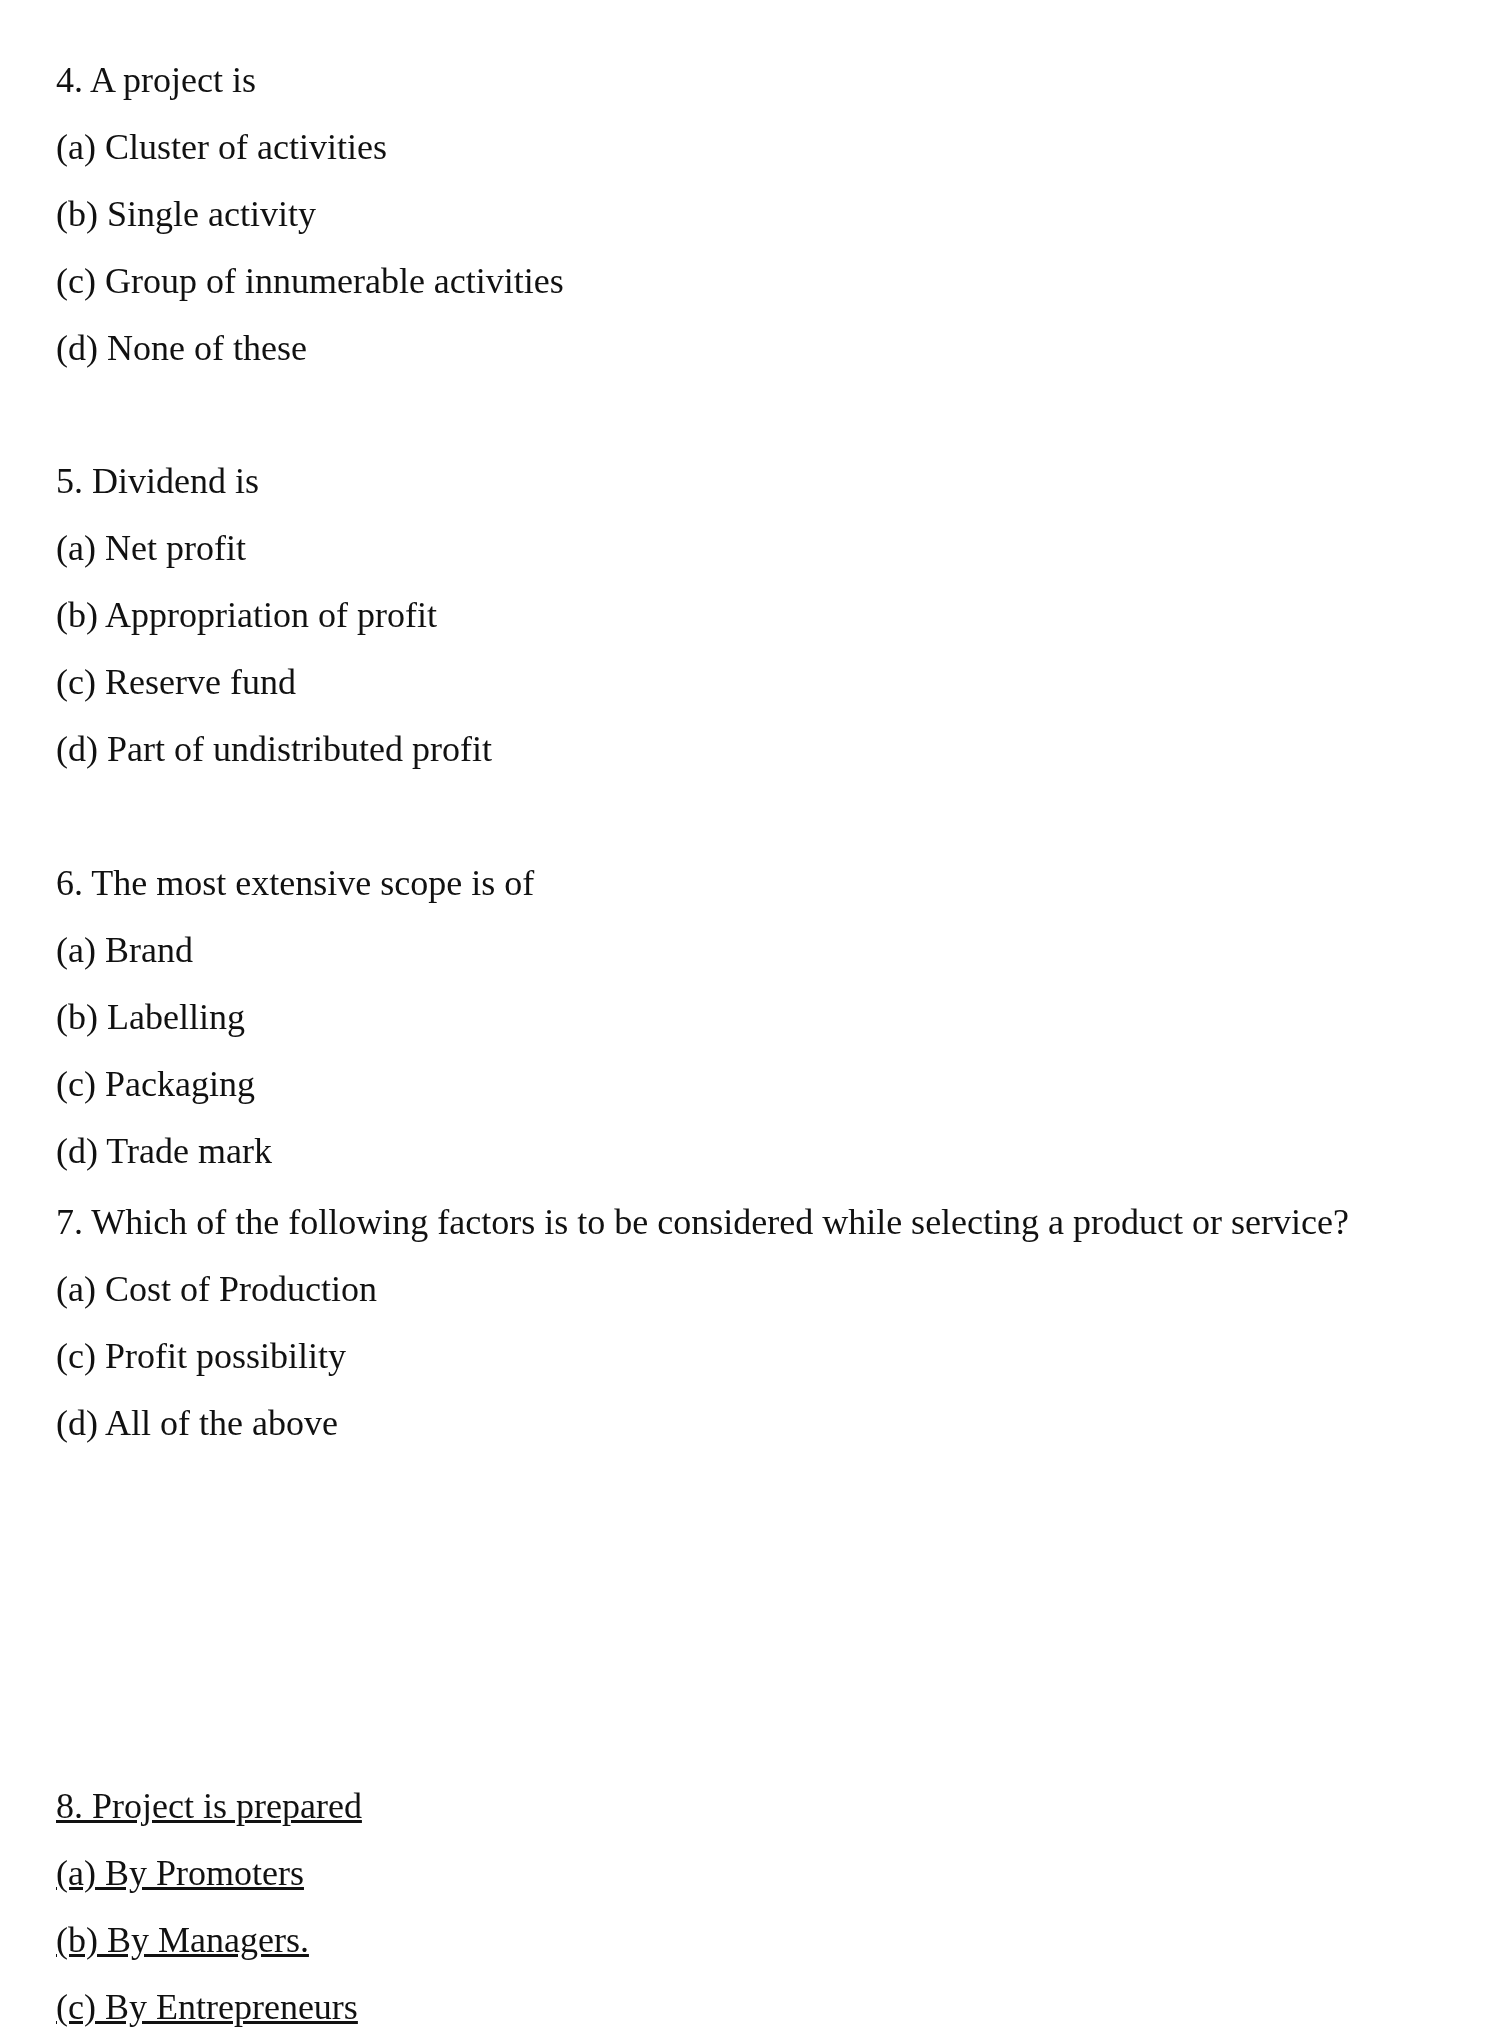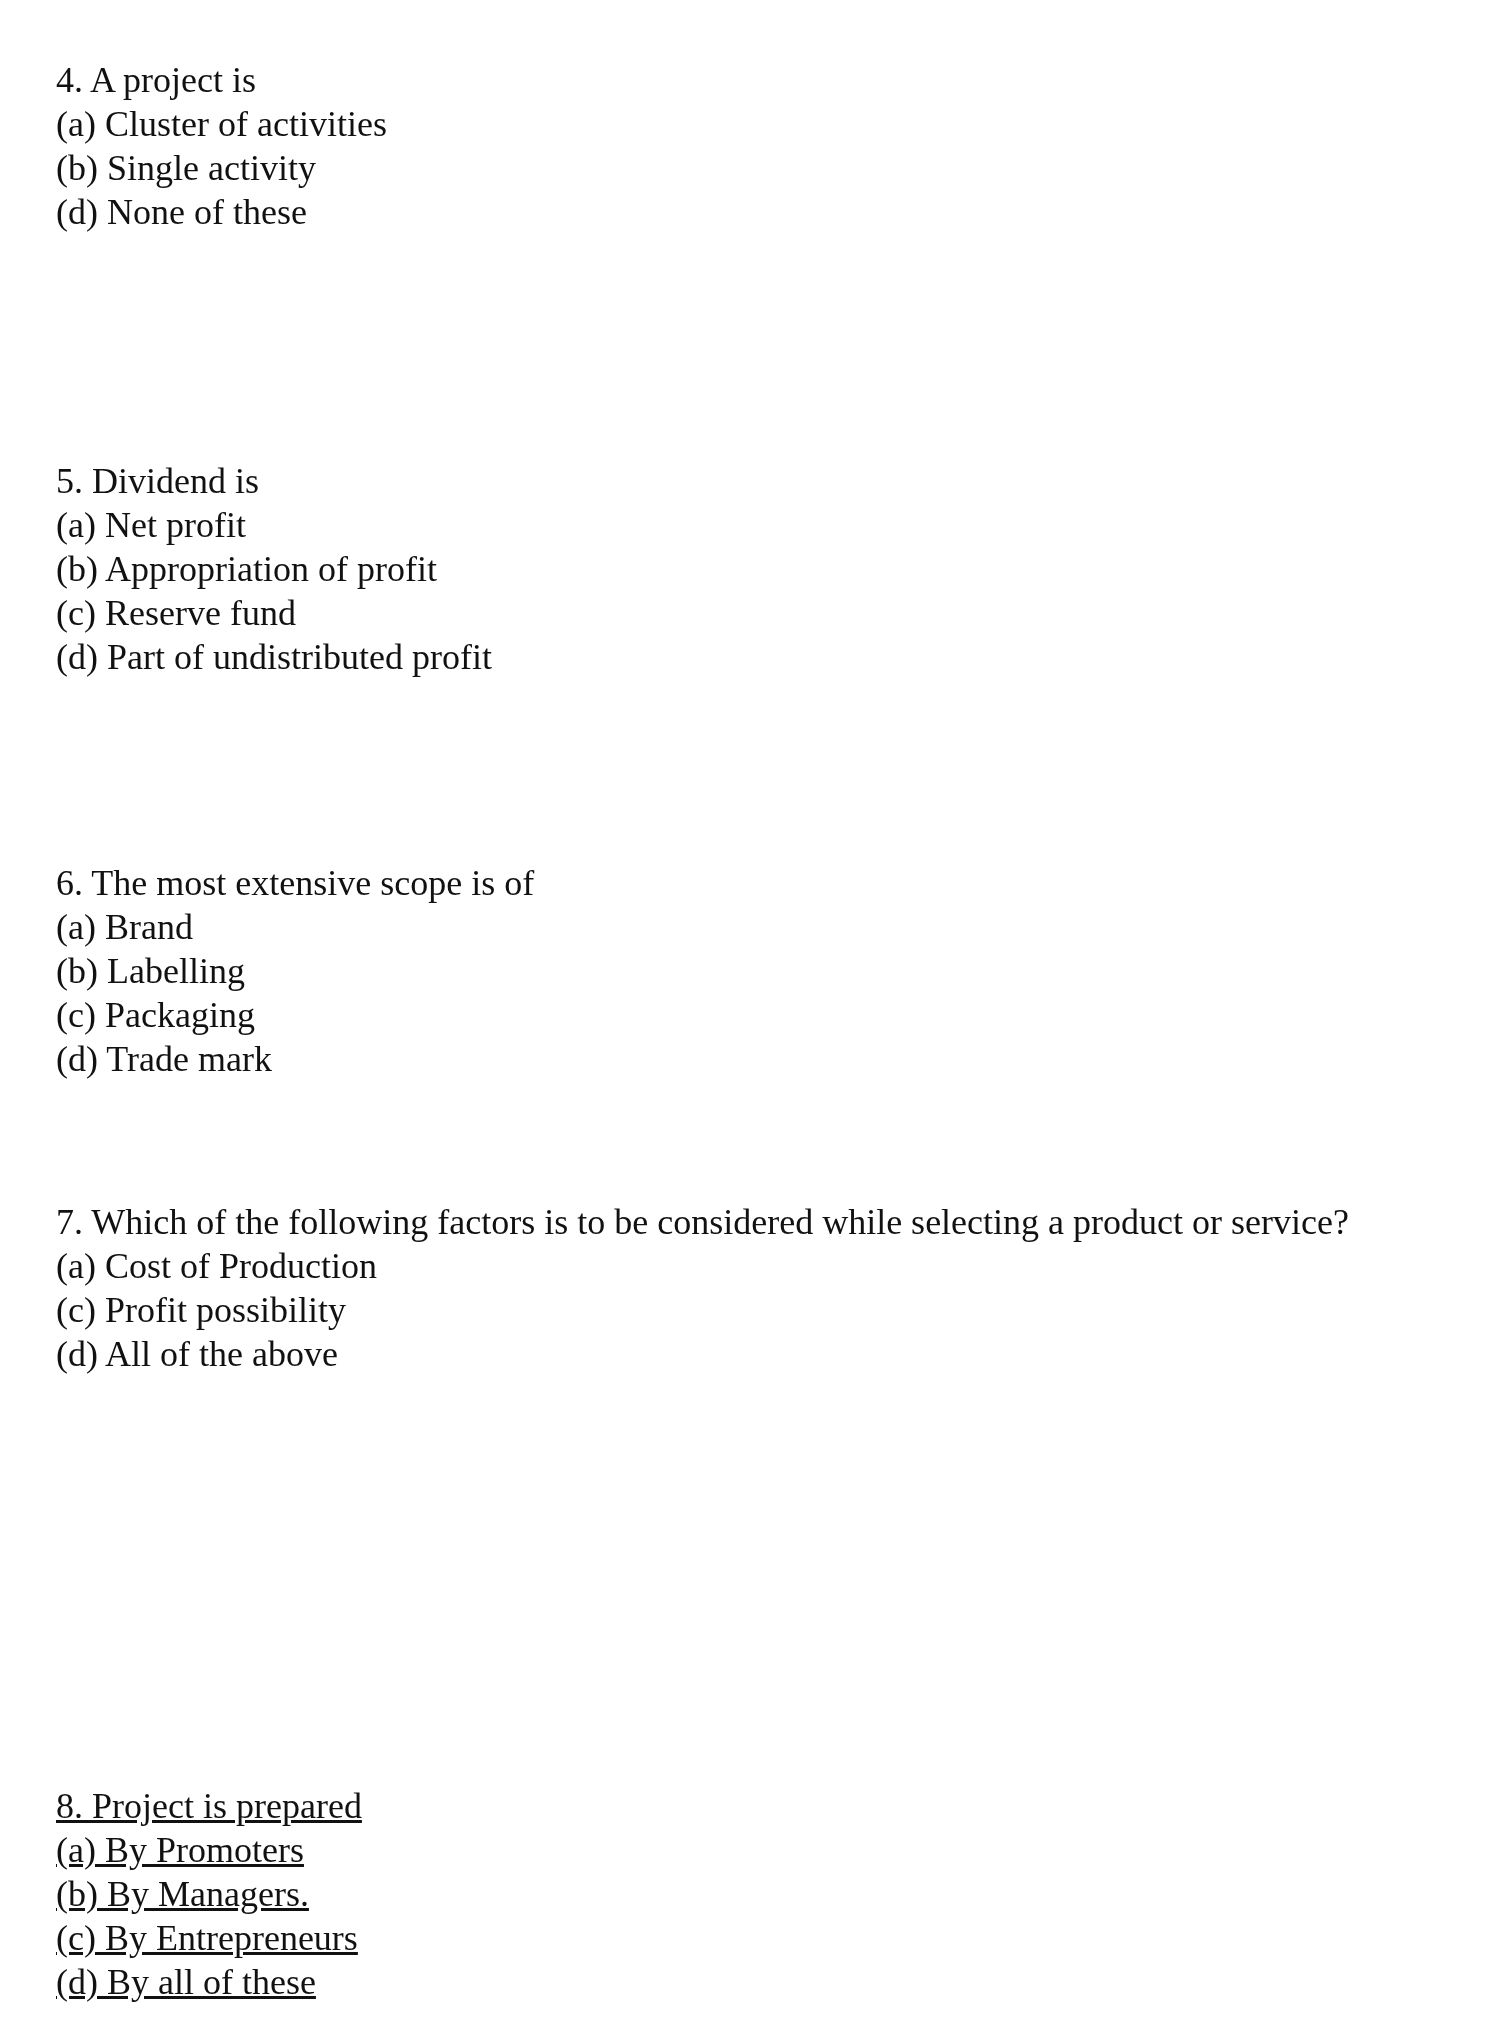--- a/index.html
+++ b/index.html
@@ -21,32 +21,33 @@
     position: absolute;
     left: 0;
     width: 1320px;
   }
   .line {
     font-size: 36px;
     line-height: 44px;
     margin: 0;
     white-space: normal;
   }
-  .line + .line { }
+  .line + .line { margin-top: 23px; }
   .title { }
 </style>
 </head>
 <body>
 
 <div class="doc">
 
   <div class="question" style="top:58px;">
     <p class="line title">4. A project is</p>
     <p class="line">(a) Cluster of activities</p>
     <p class="line">(b) Single activity</p>
+    <p class="line">(c) Group of innumerable activities</p>
     <p class="line">(d) None of these</p>
   </div>
 
   <div class="question" style="top:459px;">
     <p class="line title">5. Dividend is</p>
     <p class="line">(a) Net profit</p>
     <p class="line">(b) Appropriation of profit</p>
     <p class="line">(c) Reserve fund</p>
     <p class="line">(d) Part of undistributed profit</p>
   </div>

